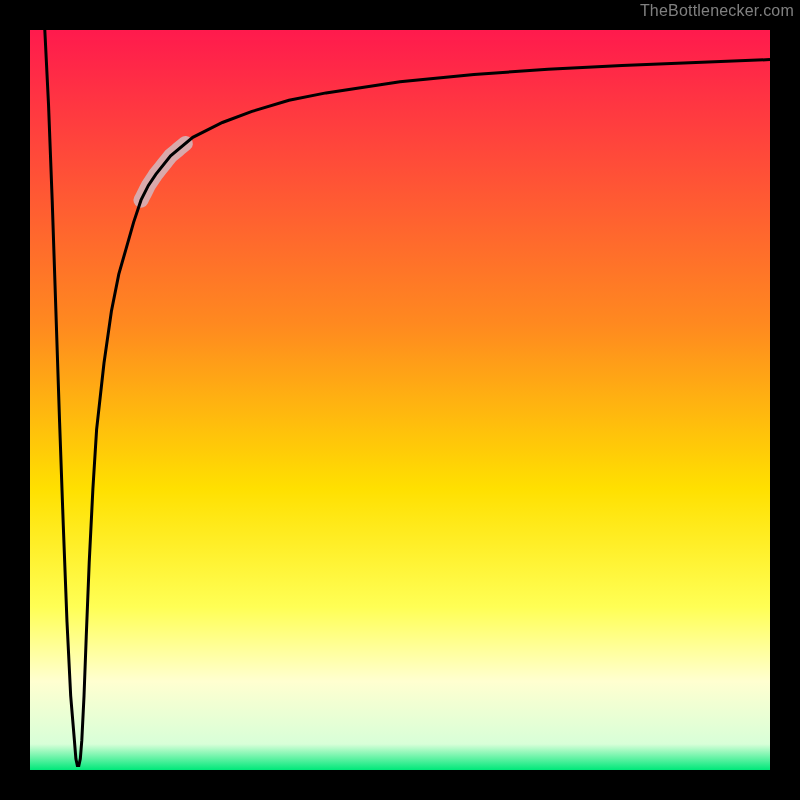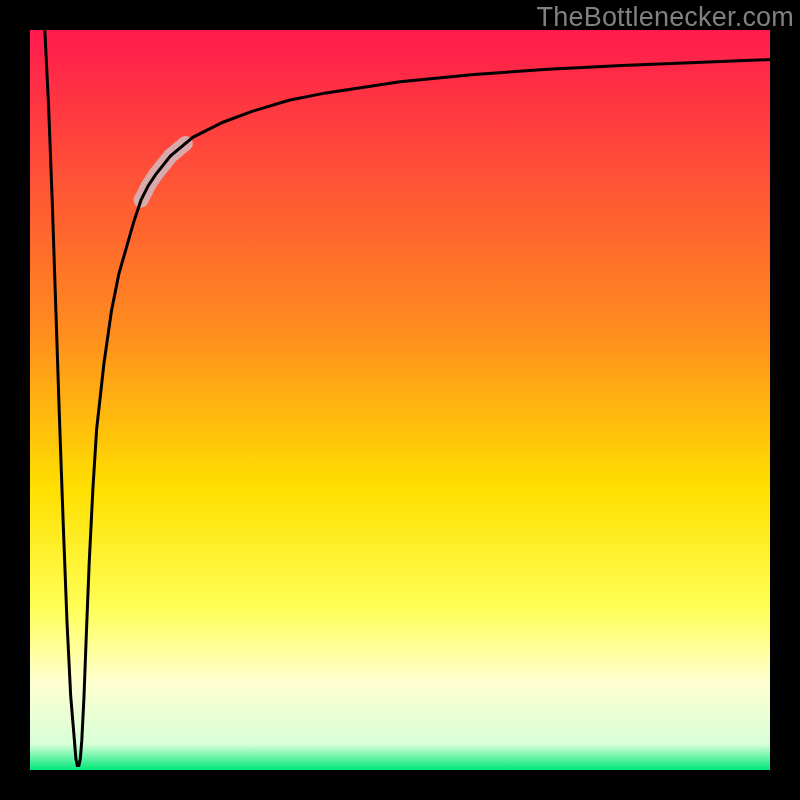--- a/index.html
+++ b/index.html
@@ -13,21 +13,21 @@
   .stage {
     position: relative;
     width: 800px;
     height: 800px;
   }
   .watermark {
     position: absolute;
     top: 2px;
     right: 6px;
     color: #808080;
-    font-size: 27px;
+    font-size: 16px;
     font-weight: 400;
     letter-spacing: 0.2px;
     user-select: none;
   }
   svg {
     display: block;
   }
 </style>
 </head>
 <body>

